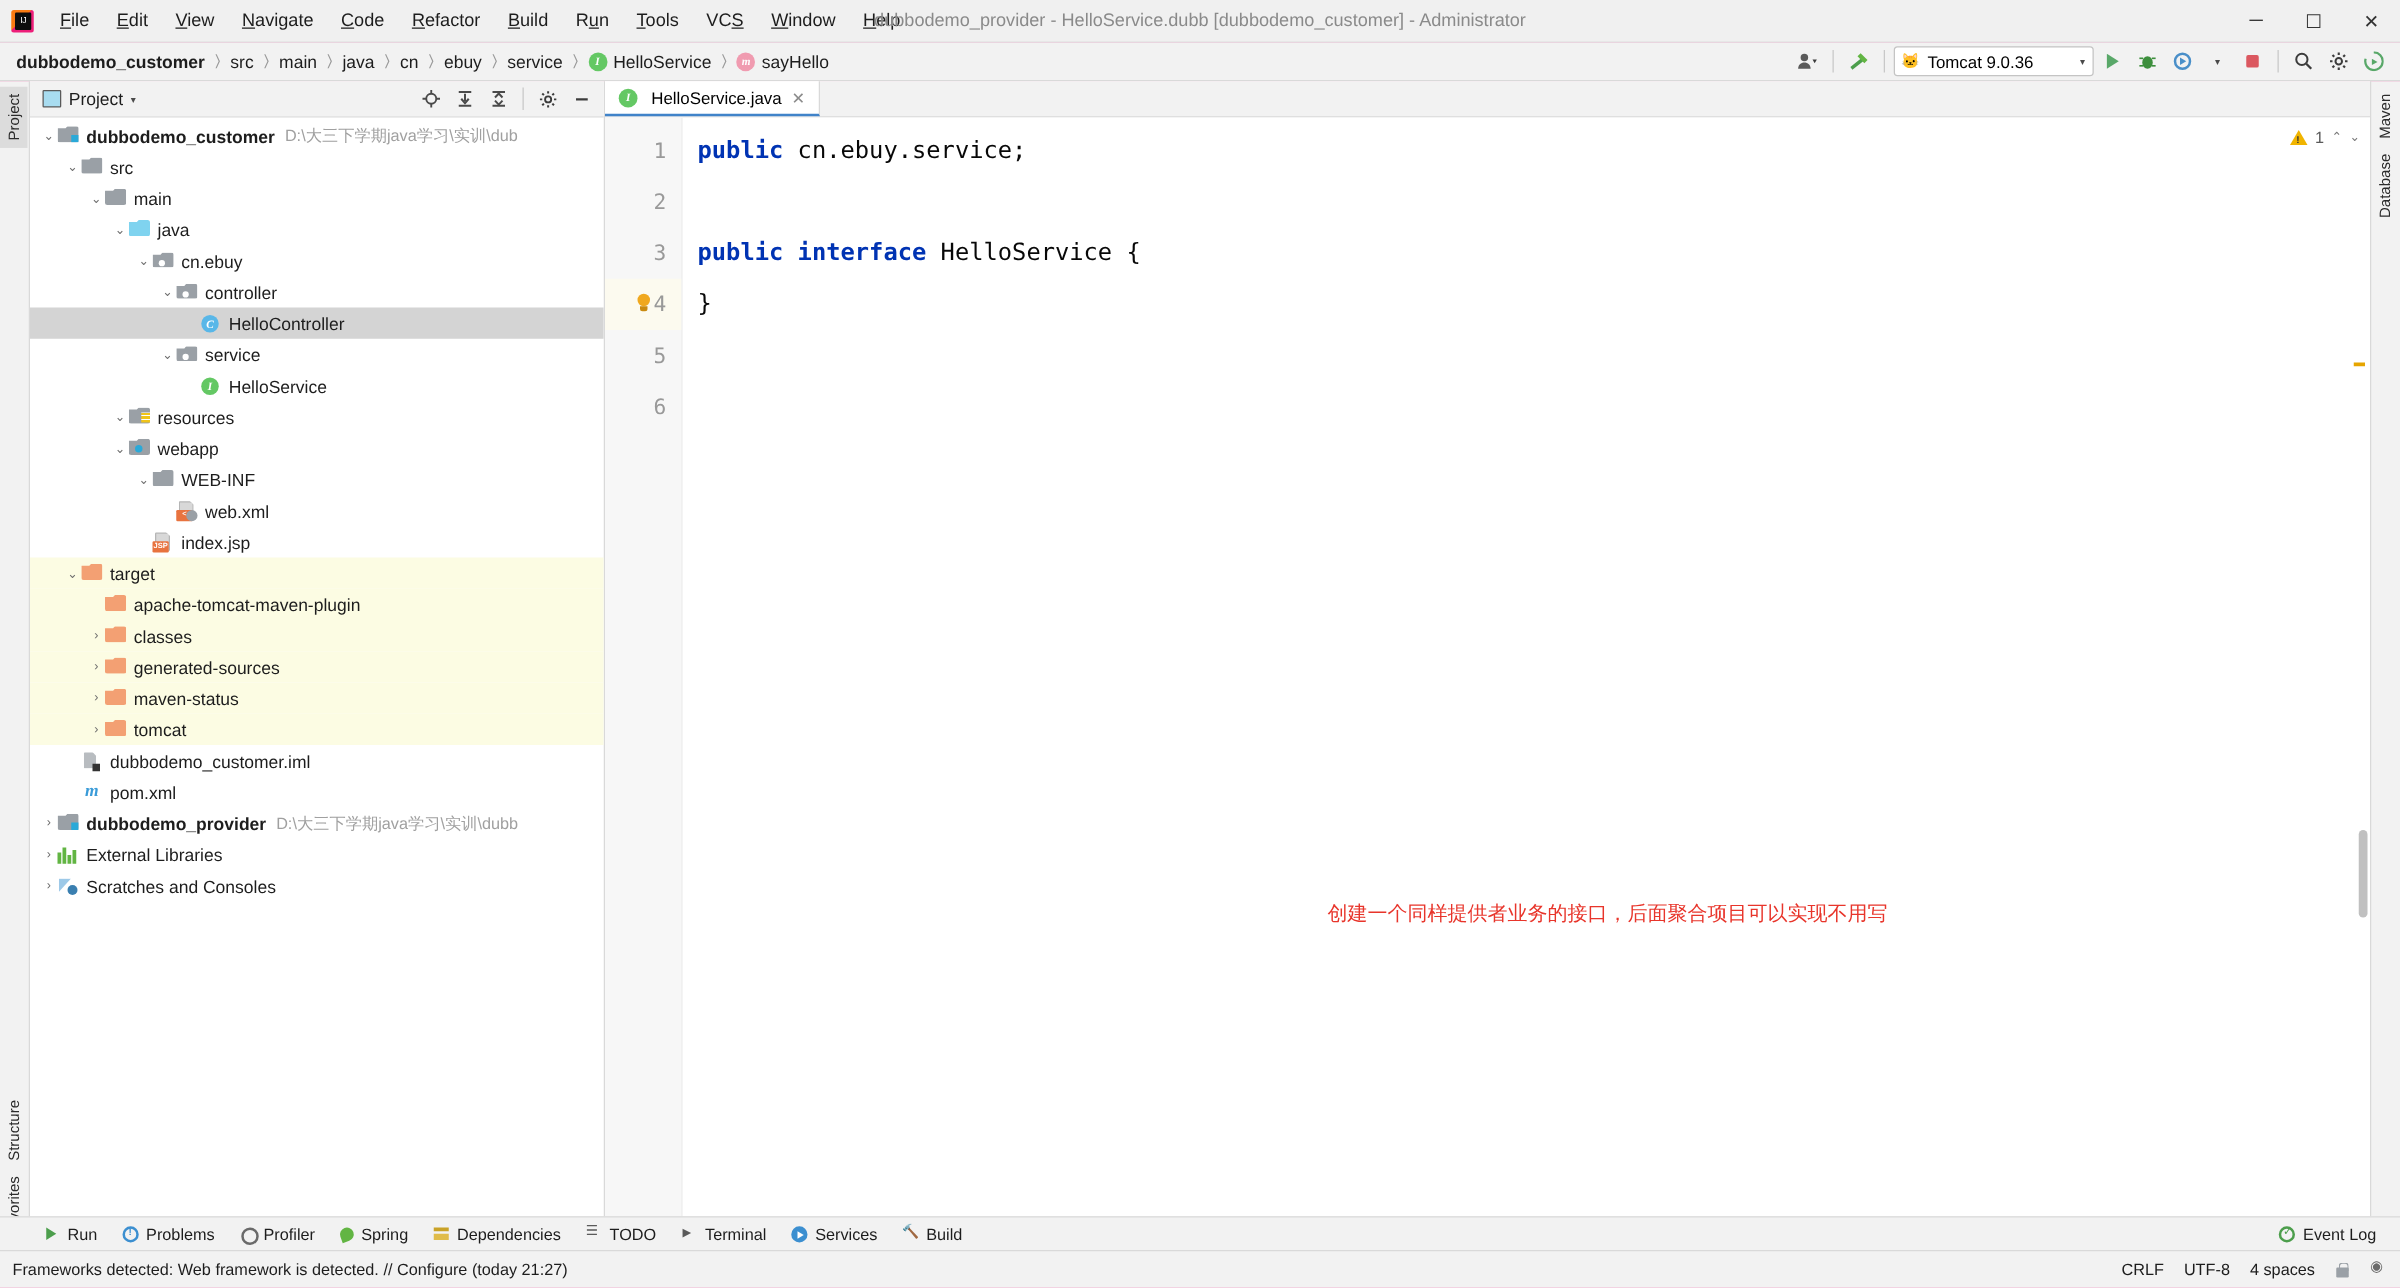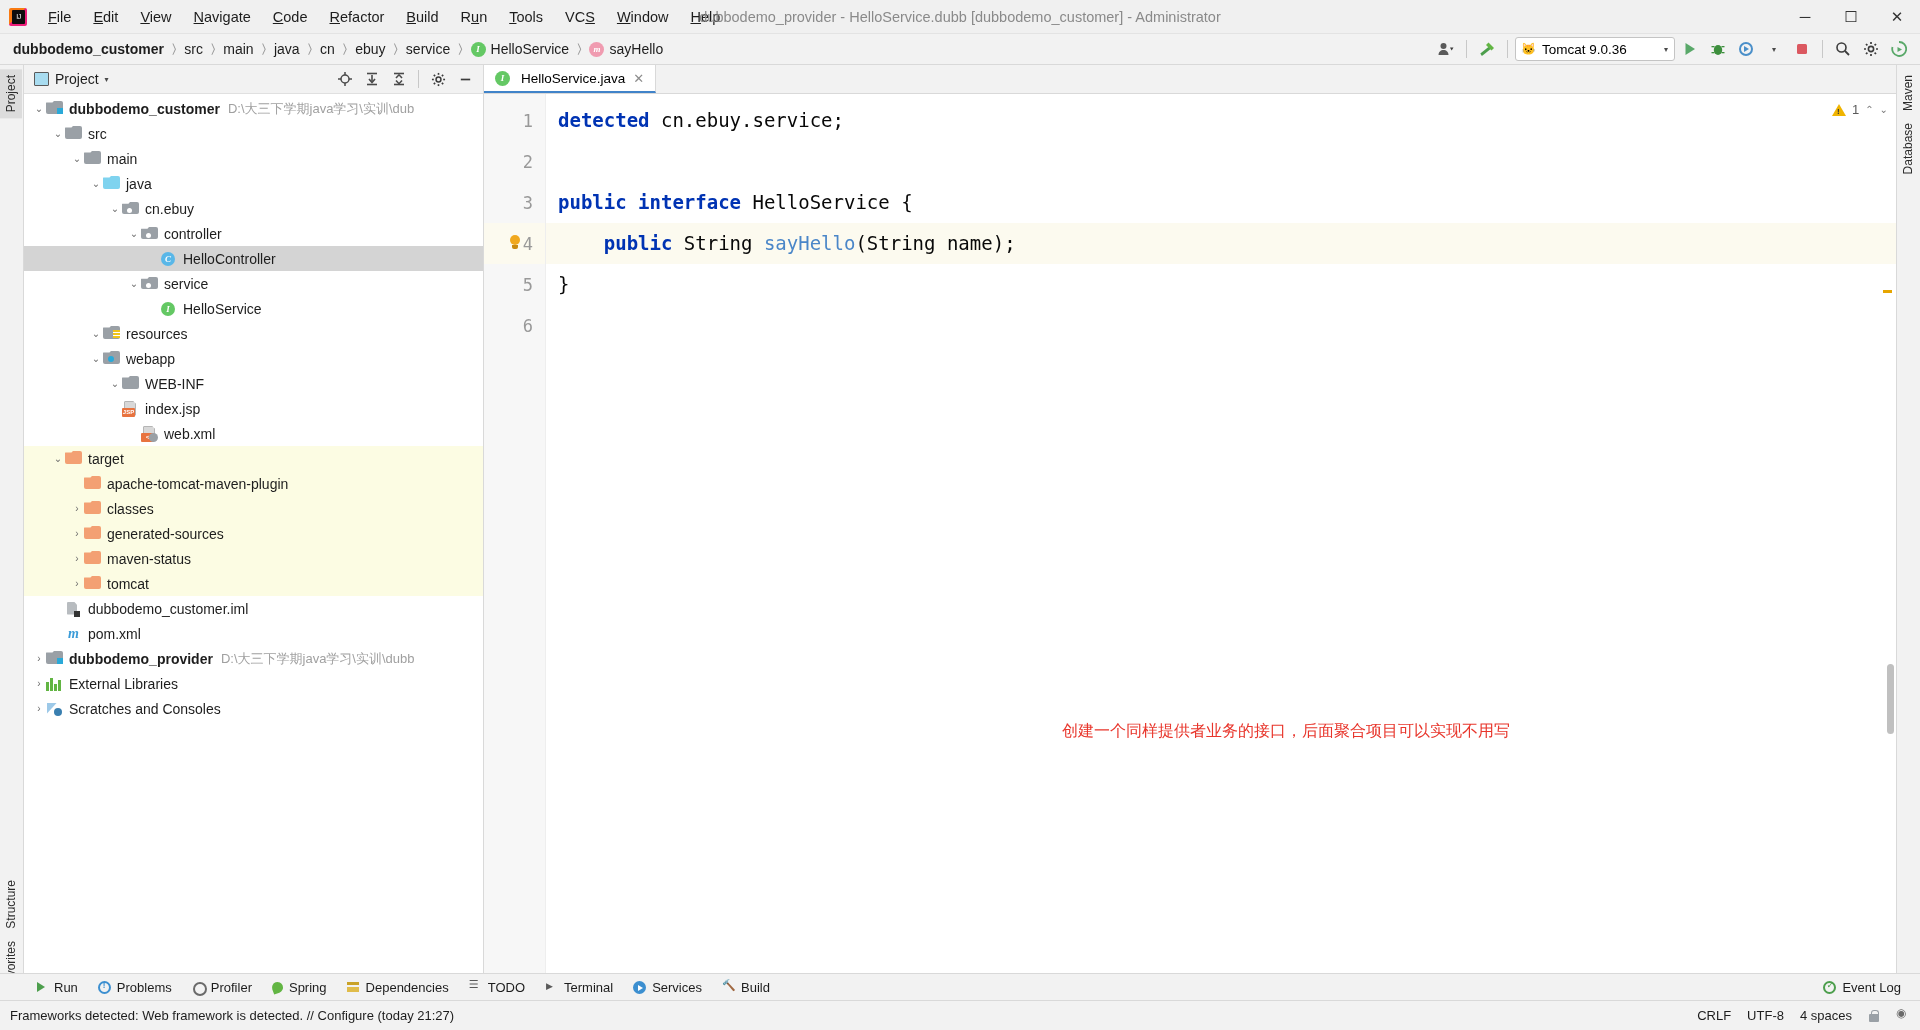--- a/index.html
+++ b/index.html
@@ -629,36 +629,36 @@
           </span>
           <span class="tlabel">webapp</span>
         </div>
         <div class="tnode" style="padding-left: 84px;">
           <span class="arrow">⌄</span>
           <span class="ficon">
             <span class="fold-gray" style="position:absolute;inset:0;"></span>
           </span>
           <span class="tlabel">WEB-INF</span>
         </div>
-        <div class="tnode" style="padding-left: 84px;">
-          <span class="arrow none">›</span>
-          <span class="fileicon">
-            <span class="doc-base"></span>
-            <span class="doc-badge badge-jsp">JSP</span>
-          </span>
-          <span class="tlabel">index.jsp</span>
-        </div>
         <div class="tnode" style="padding-left: 103px;">
           <span class="arrow none">›</span>
           <span class="fileicon">
             <span class="doc-base"></span>
             <span class="doc-badge badge-xml">&lt;</span>
             <span class="dot-gray"></span>
           </span>
           <span class="tlabel">web.xml</span>
+        </div>
+        <div class="tnode" style="padding-left: 84px;">
+          <span class="arrow none">›</span>
+          <span class="fileicon">
+            <span class="doc-base"></span>
+            <span class="doc-badge badge-jsp">JSP</span>
+          </span>
+          <span class="tlabel">index.jsp</span>
         </div>
         <div class="tnode excluded" style="padding-left: 27px;">
           <span class="arrow">⌄</span>
           <span class="ficon">
             <span class="fold-orange" style="position:absolute;inset:0;"></span>
           </span>
           <span class="tlabel">target</span>
         </div>
         <div class="tnode excluded" style="padding-left: 46px;">
           <span class="arrow none">›</span>
@@ -748,24 +748,23 @@
       <div class="gutter" id="gutter">
           <div class="gline">1</div>
           <div class="gline">2</div>
           <div class="gline">3</div>
           <span class="bulb" style="top: 141px;"></span>
           <div class="gline hl">4</div>
           <div class="gline">5</div>
           <div class="gline">6</div>
         </div>
       <div class="code" id="code-body">
-          <div class="cline"><span class="kw">detected</span><span class="plain"> cn.ebuy.service;</span></div>
+          <div class="cline"><span class="kw">public</span><span class="plain"> cn.ebuy.service;</span></div>
           <div class="cline">&nbsp;</div>
           <div class="cline"><span class="kw">public interface</span><span class="plain"> HelloService {</span></div>
-          <div class="cline hl"><span class="kw">    public</span><span class="plain"> String </span><span class="meth">sayHello</span><span class="plain">(String name);</span></div>
           <div class="cline"><span class="plain">}</span></div>
           <div class="cline">&nbsp;</div>
         </div>
 
       <div class="inspect">
         <span class="warn-tri"></span>
         <span>1</span>
         <span class="chev">⌃</span>
         <span class="chev">⌄</span>
       </div>

